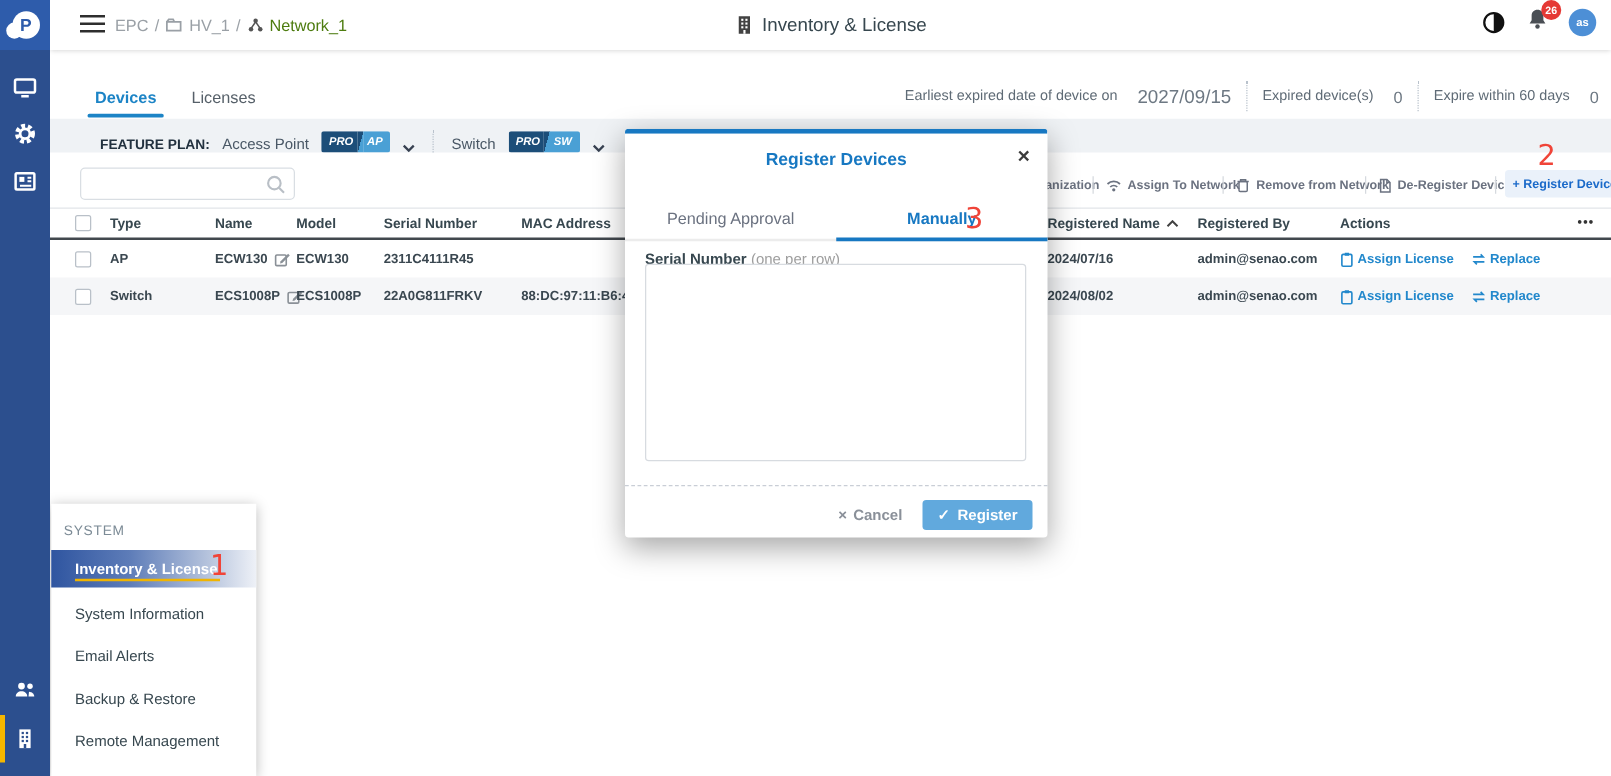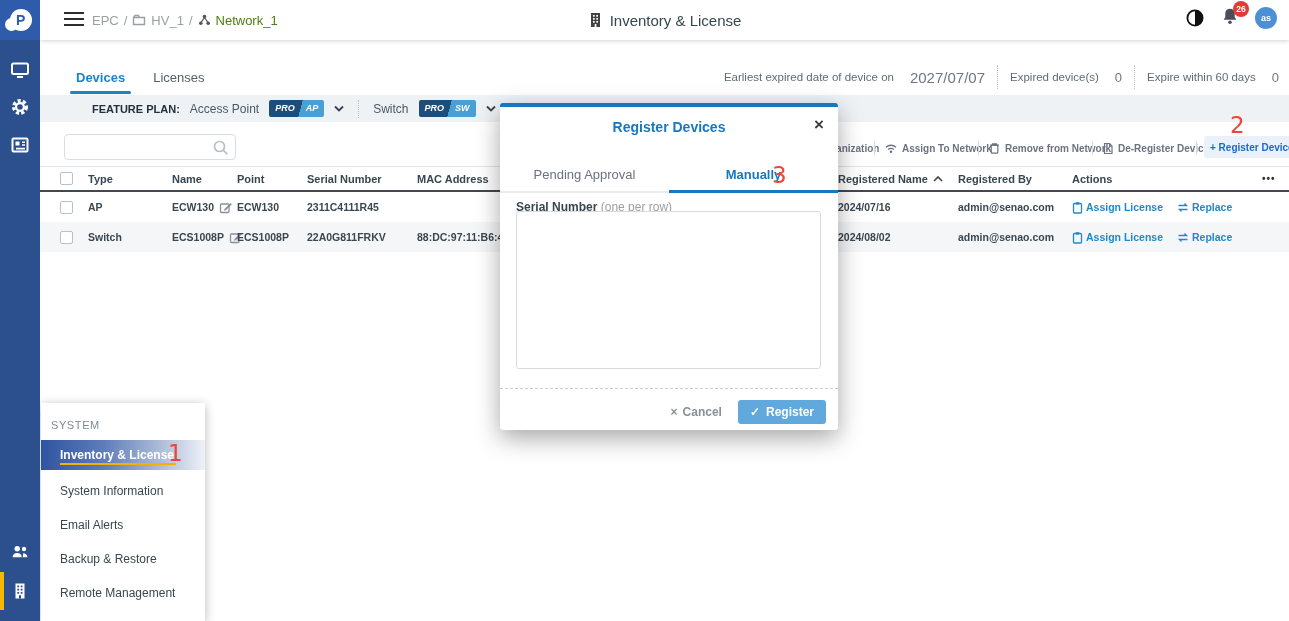--- a/index.html
+++ b/index.html
@@ -35,21 +35,21 @@
   .tab.active { color:#1c84c6; font-weight:bold; }
   .tab.active::after { content:""; position:absolute; left:8px; right:8px; bottom:0; height:3px; background:#1c84c6; border-radius:2px; }
   .expiry { position:absolute; right:10px; top:60px; height:34px; display:flex; align-items:center; gap:12px; }
   .exp-group { display:flex; align-items:center; gap:16px; }
   .exp-label { font-size:11.5px; color:#5f6b76; }
   .exp-date { font-size:15px; color:#6d7883; }
   .exp-num { font-size:13px; color:#6d7883; }
   .esep { border-left:1px dotted #b9c2cc; height:24px; }
 
   
-  .featurebar { position:absolute; left:40px; right:0; top:95px; height:27px; background:#eff2f5; display:flex; align-items:center; gap:10px; padding-left:52px; }
+  .featurebar { position:absolute; left:40px; right:0; top:95px; height:27px; background:#eff2f5; display:flex; align-items:flex-end; gap:10px; padding-left:40px; }
   .fp-label { font-size:11px; font-weight:bold; color:#22313f; }
   .fp-name { font-size:12px; color:#4a5866; }
   .badge { display:inline-flex; height:17px; border-radius:2px; overflow:hidden; font-style:italic; font-weight:bold; font-size:9px; color:#fff; line-height:17px; cursor:pointer; }
   .badge .l { background:#1c4e79; padding:0 3px 0 6px; }
   .badge .d { width:5px; background:linear-gradient(105deg,#1c4e79 50%,#4aa0d5 50%); }
   .badge .r { background:#4aa0d5; padding:0 6px 0 3px; }
   .fp-sep { border-left:1px dotted #b9c2cc; height:18px; margin:0 4px; }
   .chev { cursor:pointer; display:flex; align-items:center; }
 
   
@@ -218,21 +218,21 @@
   </header>
 
   <nav class="tabs">
     <div class="tab active">Devices</div>
     <div class="tab">Licenses</div>
   </nav>
 
   <div class="expiry">
     <div class="exp-group">
       <span class="exp-label">Earliest expired date of device on</span>
-      <span class="exp-date">2027/07/07</span>
+      <span class="exp-date">2027/09/15</span>
     </div>
     <div class="esep"></div>
     <div class="exp-group">
       <span class="exp-label">Expired device(s)</span>
       <span class="exp-num">0</span>
     </div>
     <div class="esep"></div>
     <div class="exp-group">
       <span class="exp-label">Expire within 60 days</span>
       <span class="exp-num">0</span>
@@ -308,21 +308,21 @@
       <span>+ Register Device</span>
     </div>
   </div>
 
   <div class="thead">
     <div class="cell c-cb">
         <span class="cb"></span>
       </div>
     <div class="cell c-type">Type</div>
     <div class="cell c-name">Name</div>
-    <div class="cell c-model">Point</div>
+    <div class="cell c-model">Model</div>
     <div class="cell c-serial">Serial Number</div>
     <div class="cell c-mac">MAC Address</div>
     <div class="cell c-rtime">
       <span>Registered Name</span>
       <svg width="10" height="6" viewBox="0 0 10 6">
           <path d="M1 5l4-4 4 4" fill="none" stroke="#424242" stroke-width="1.6"></path>
         </svg>
     </div>
     <div class="cell c-rby">Registered By</div>
     <div class="cell c-act">Actions</div>

